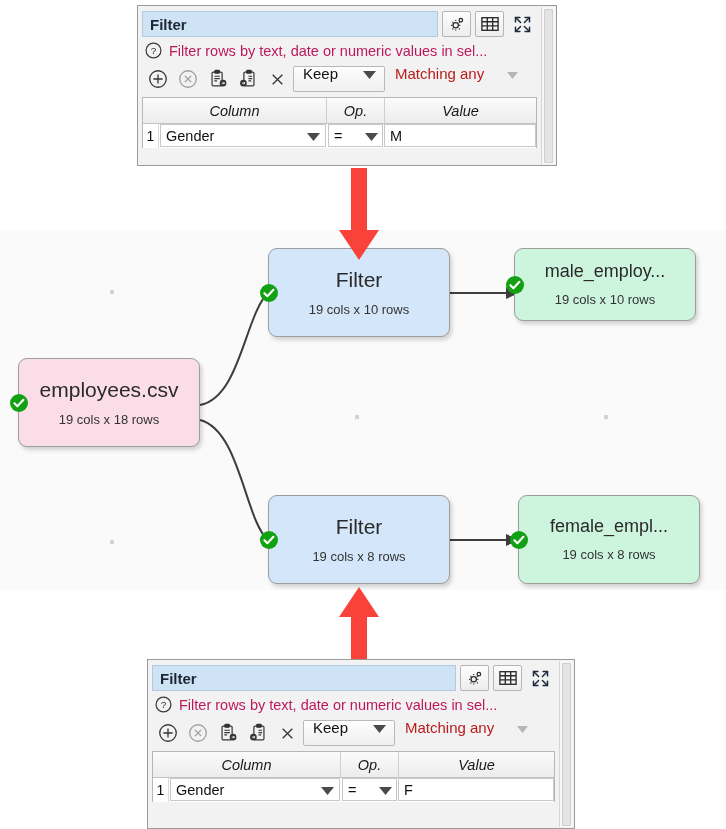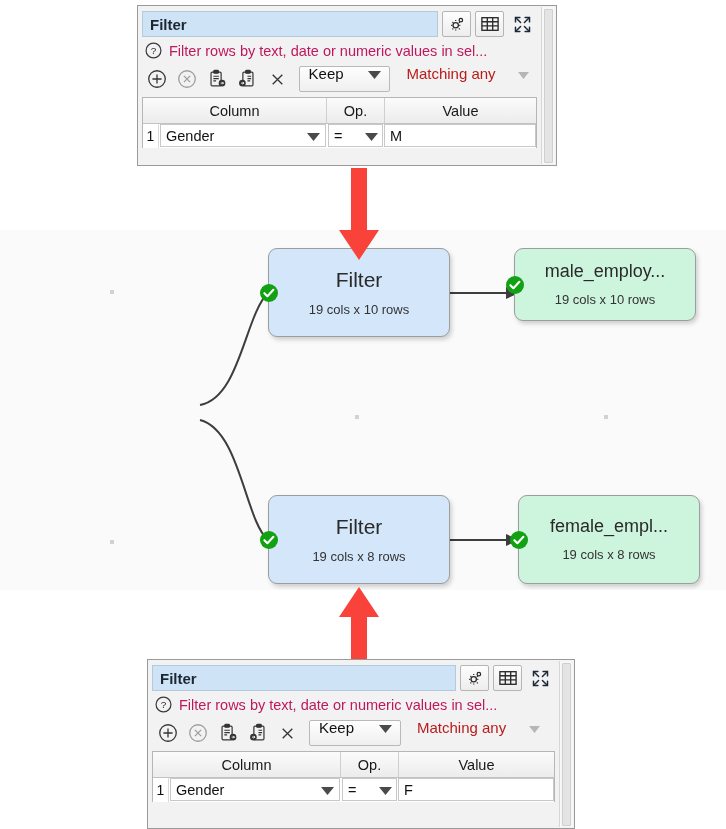--- a/index.html
+++ b/index.html
@@ -116,21 +116,20 @@
     height: 26px;
     border: 1px solid #b9b9b9;
     background: linear-gradient(#fefefe, #efefef);
     border-radius: 2px;
     display: flex;
     align-items: center;
     padding: 0 4px 12px 9px;
     font-size: 15px;
     color: #111;
     box-sizing: border-box;
-    margin-left: 6px;
   }
   .combo .combo-label { flex: 1; }
   .combo .caret {
     margin-left: 14px;
     margin-right: 4px;
   }
   .combo.disabled {
     border-color: #cfcfcf;
     background: #f2f2f2;
     color: #b91c1c;
@@ -151,20 +150,21 @@
     border-bottom: 1px solid #c3c3c3;
   }
   .grid-head .cell {
     display: flex;
     align-items: center;
     justify-content: center;
     font-size: 14.5px;
     color: #181818;
     border-right: 1px solid #cfcfcf;
     box-sizing: border-box;
+    font-style: italic;
   }
   .grid-head .cell:last-child { border-right: none; }
   .grid-row {
     display: flex;
     height: 24px;
     background: #fff;
   }
   .rownum {
     width: 16px;
     display: flex;
@@ -397,20 +397,30 @@
     <polygon points="506,57 519,63 506,69" fill="#3d3d3d"></polygon>
     <path d="M450 310 L 512 310" fill="none" stroke="#3d3d3d" stroke-width="2"></path>
     <polygon points="506,304 519,310 506,316" fill="#3d3d3d"></polygon>
   </svg>
 
   <div class="dot" style="left:110px; top:60px;"></div>
   <div class="dot" style="left:355px; top:185px;"></div>
   <div class="dot" style="left:604px; top:185px;"></div>
   <div class="dot" style="left:110px; top:310px;"></div>
 
+  <div class="node pink" style="left:18px; top:128px; width:182px; height:89px;">
+    <div class="node-title">employees.csv</div>
+    <div class="node-sub">19 cols x 18 rows</div>
+    <span class="check">
+      <svg width="20" height="20" viewBox="0 0 20 20">
+        <circle cx="10" cy="10" r="9" fill="#12a112"></circle>
+        <path d="M5.4 10.2l3 3 6-6.4" fill="none" stroke="#fff" stroke-width="2.1" stroke-linecap="round" stroke-linejoin="round"></path>
+      </svg>
+    </span>
+  </div>
 
   <div class="node blue" style="left:268px; top:18px; width:182px; height:89px;">
     <div class="node-title">Filter</div>
     <div class="node-sub">19 cols x 10 rows</div>
     <span class="check">
       <svg width="20" height="20" viewBox="0 0 20 20">
         <circle cx="10" cy="10" r="9" fill="#12a112"></circle>
         <path d="M5.4 10.2l3 3 6-6.4" fill="none" stroke="#fff" stroke-width="2.1" stroke-linecap="round" stroke-linejoin="round"></path>
       </svg>
     </span>

